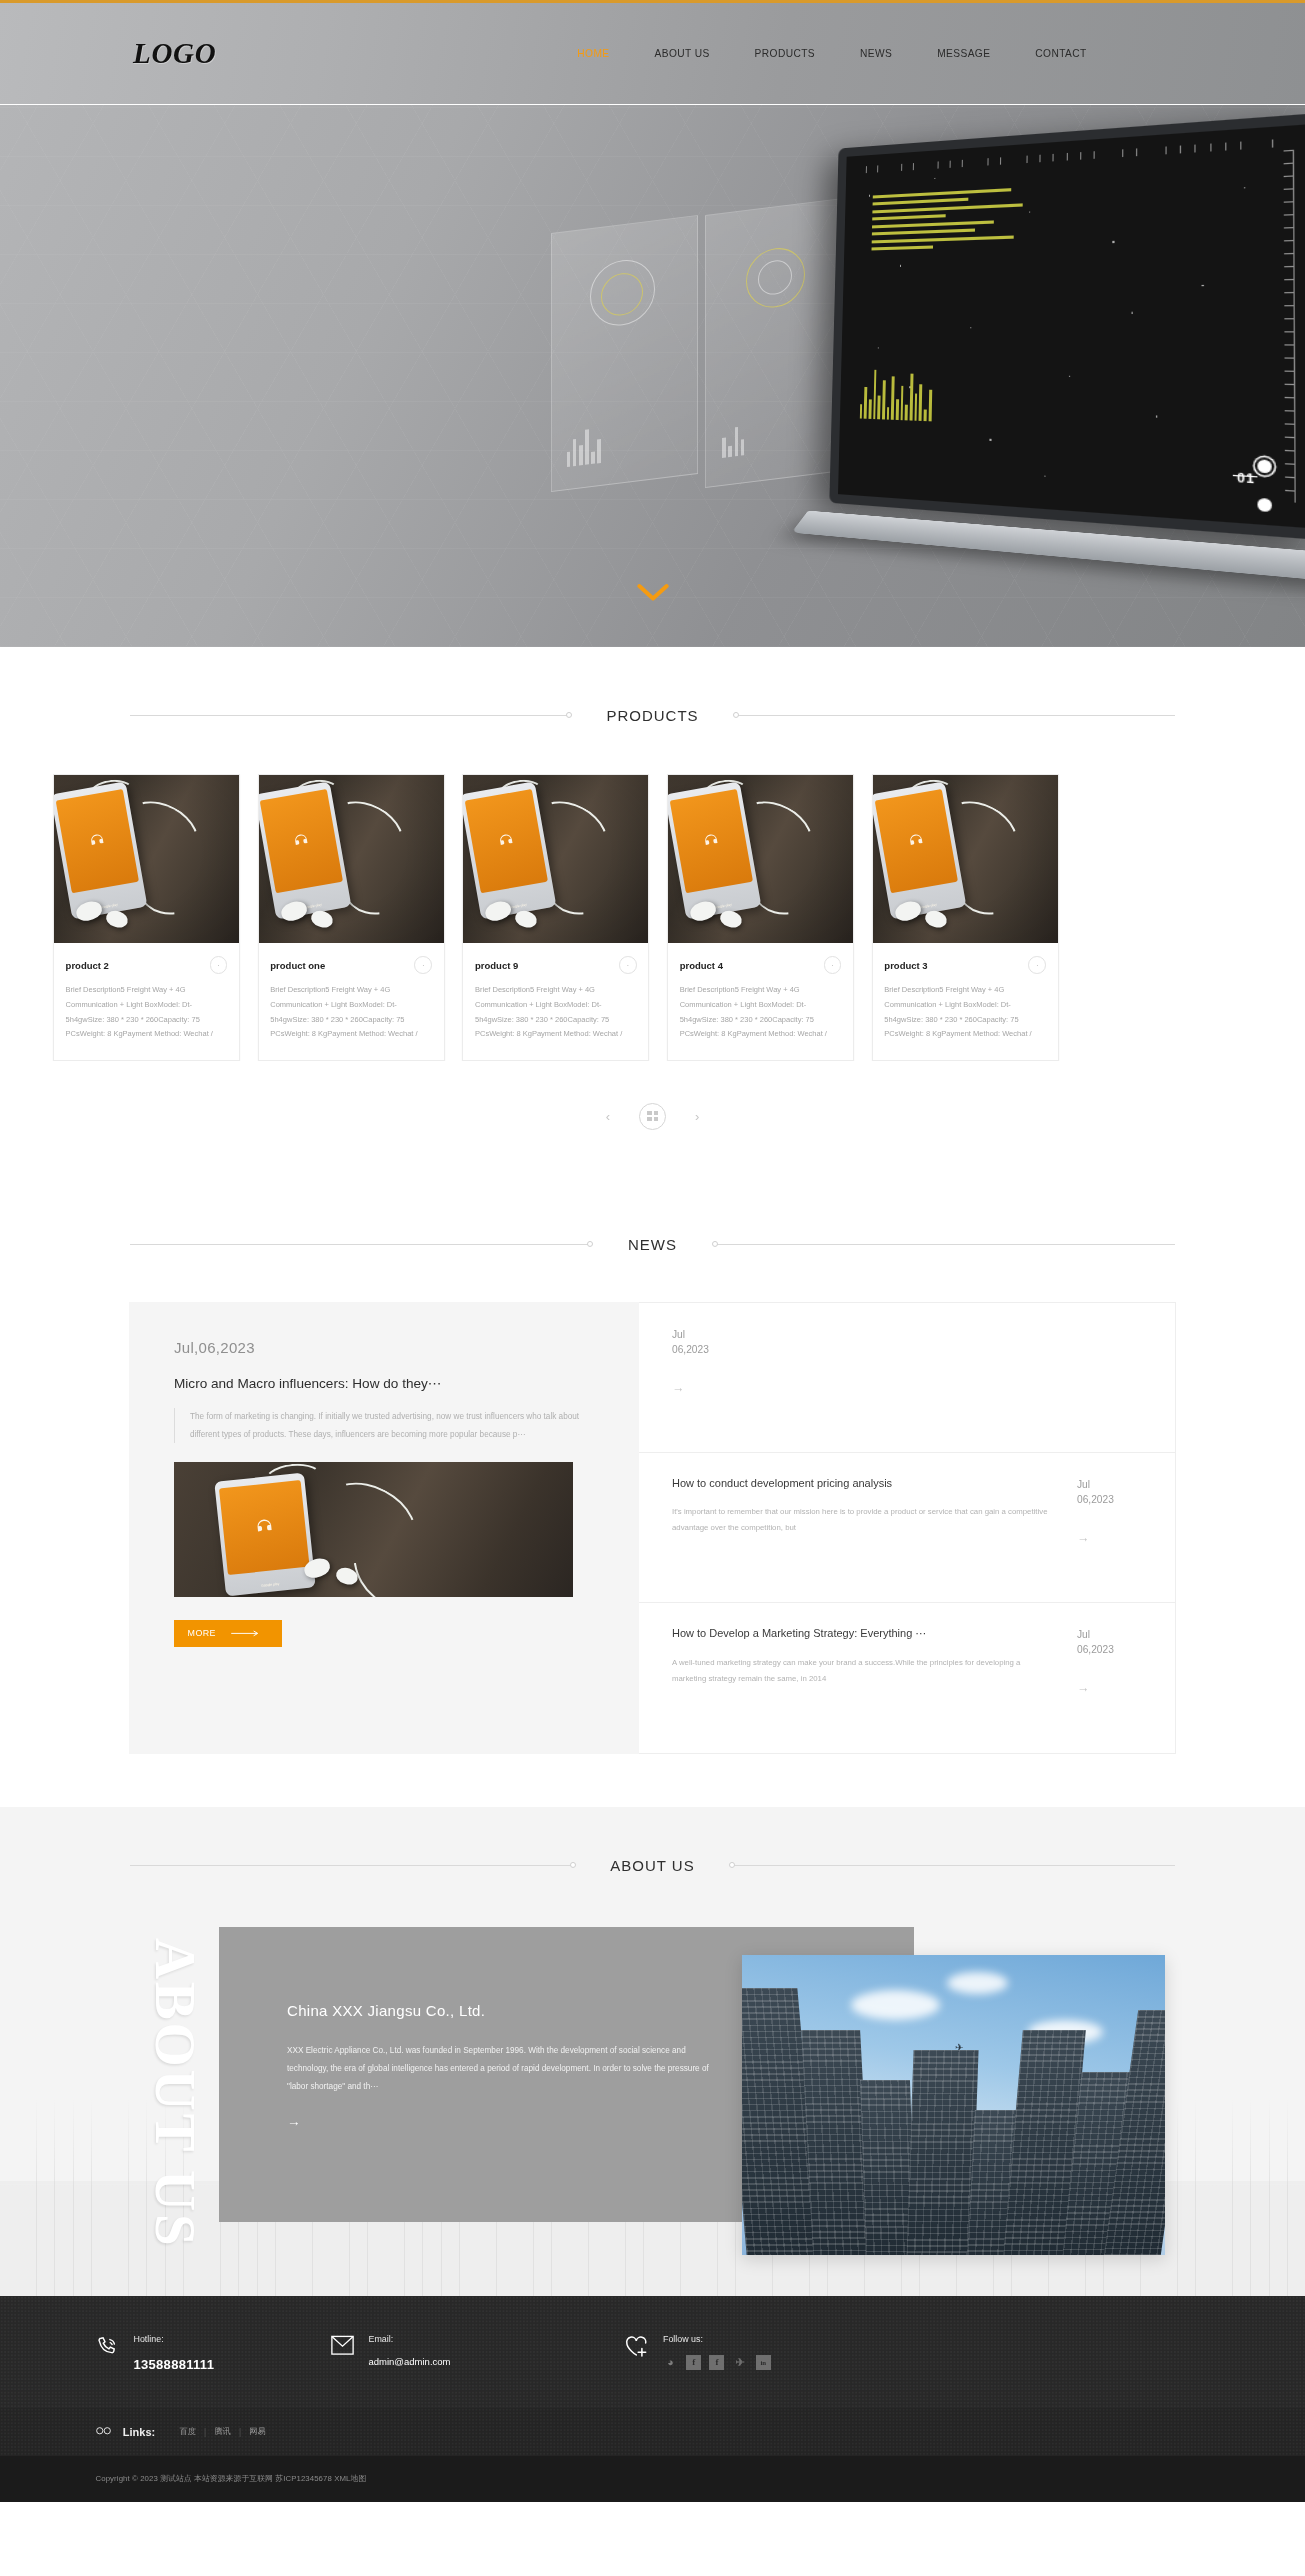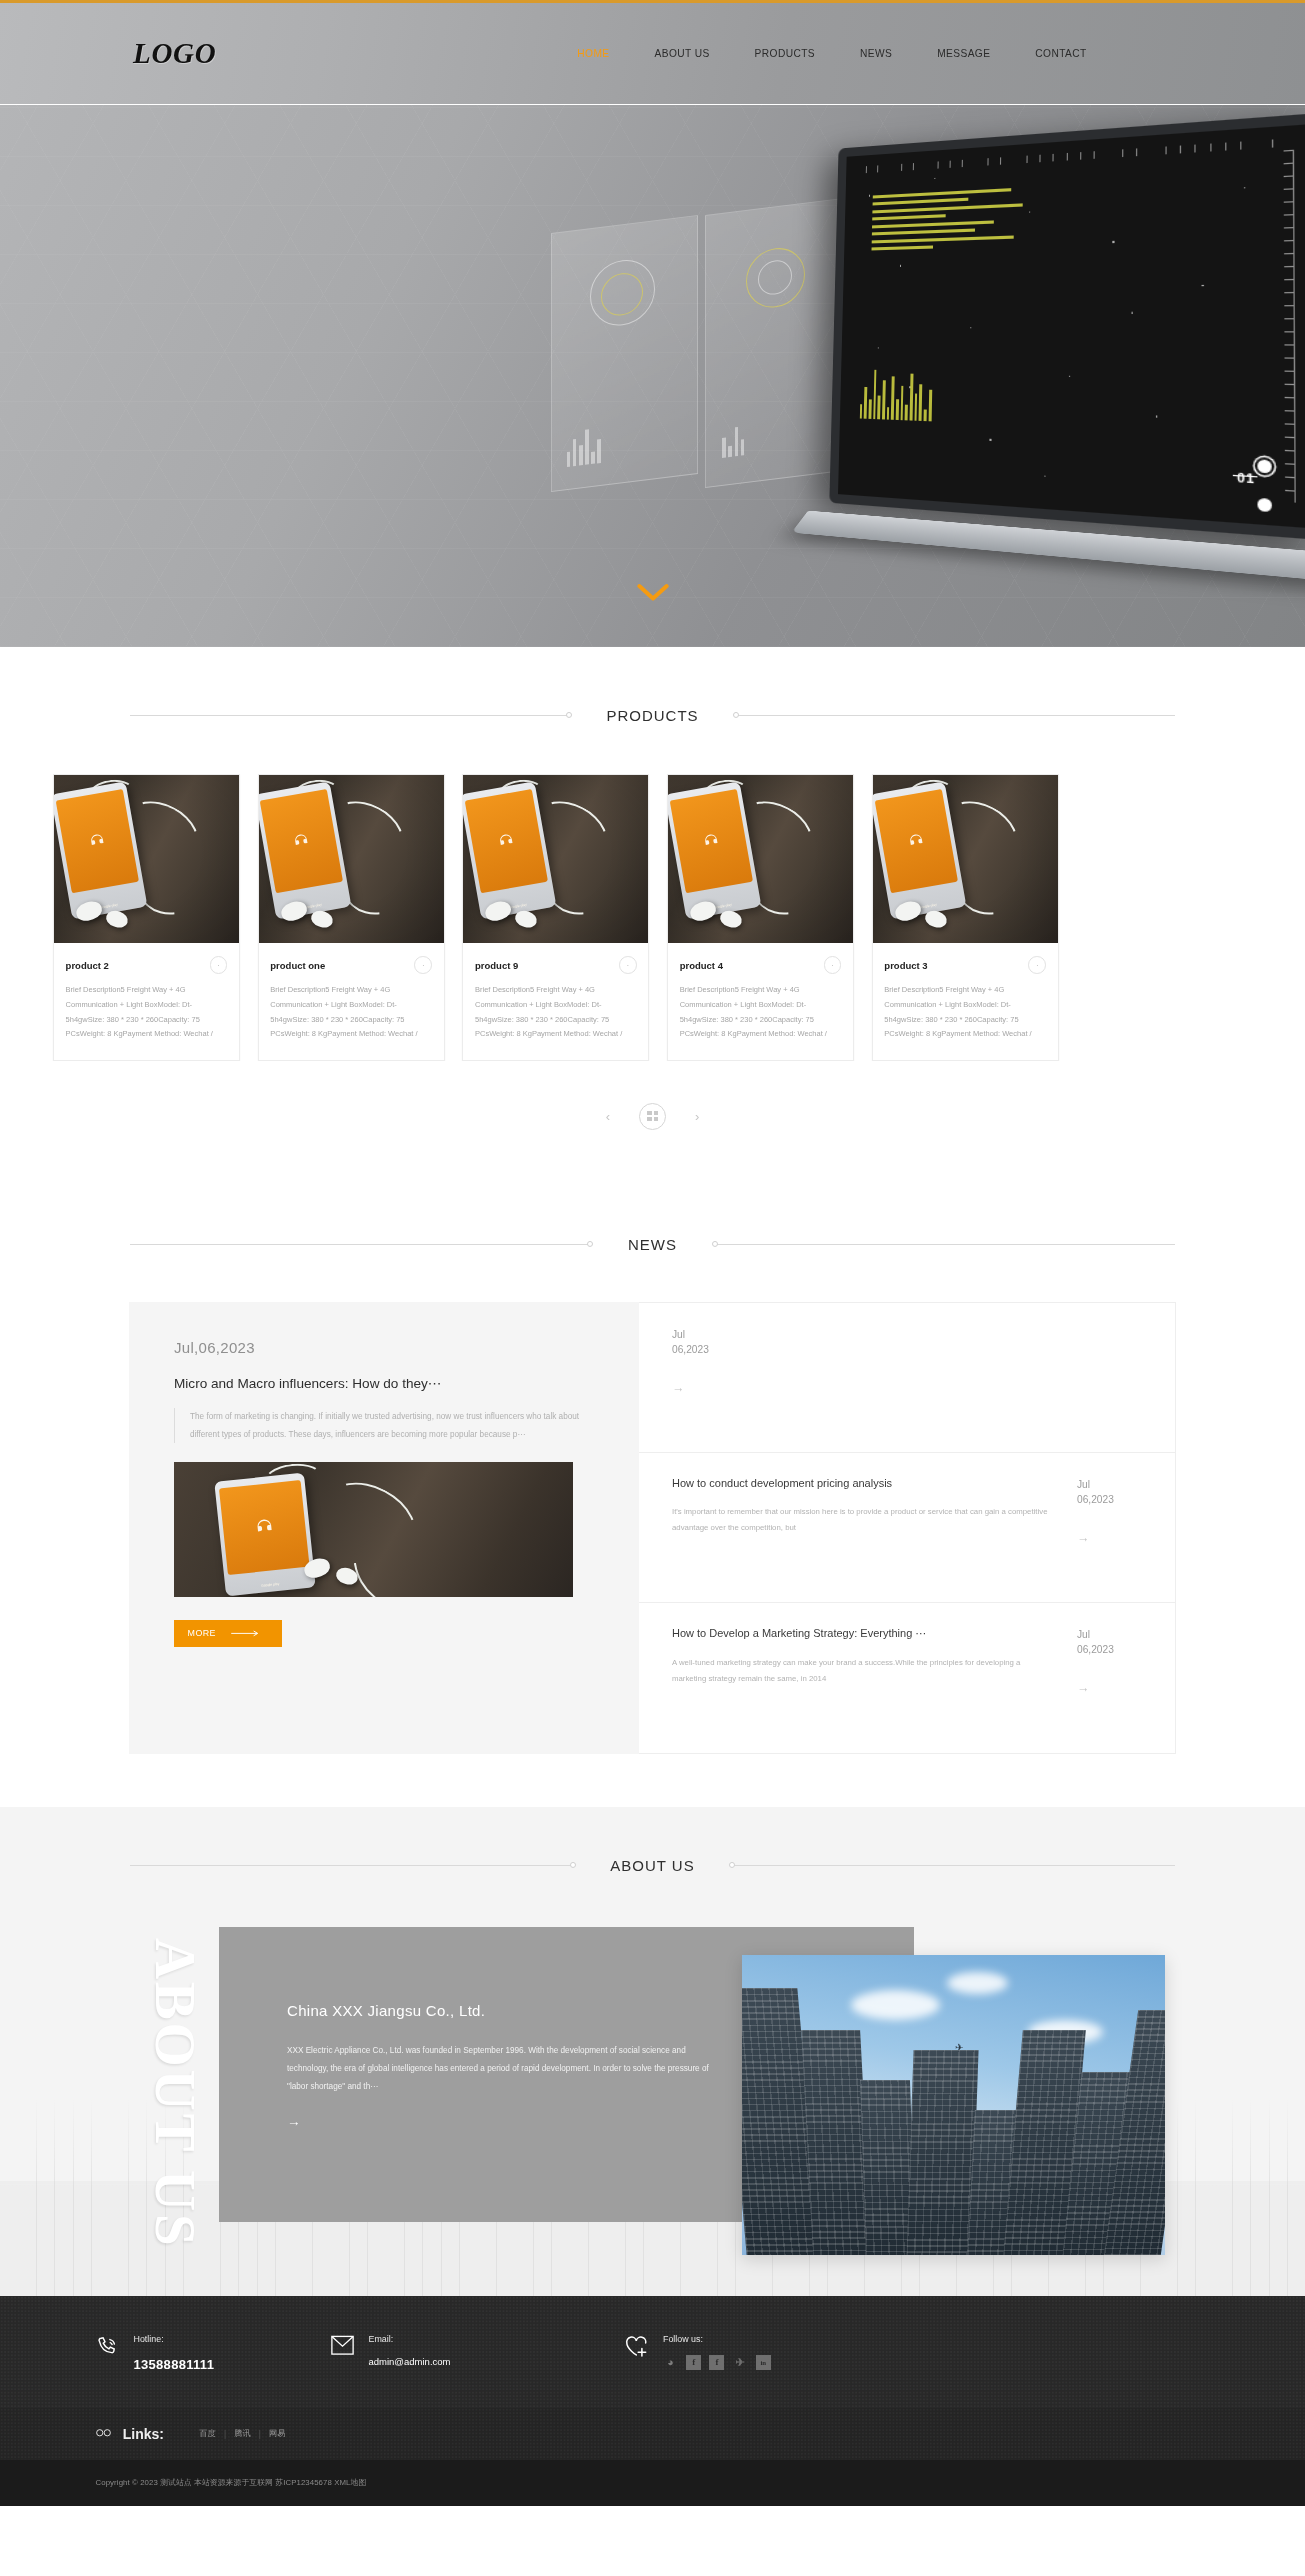--- a/index.html
+++ b/index.html
@@ -348,22 +348,22 @@
     font-family:"Liberation Serif", serif;
   }
   .soc.round { background:transparent; color:#7d7d7d; font-size:11px; }
   .soc.tw { background:transparent; color:#6f6f6f; font-size:11px; }
   .footer-links {
     background:#242424; padding: 17.7px 0;
     background-image: radial-gradient(rgba(255,255,255,.04) 0.7px, transparent 0.7px);
     background-size: 3.4px 3.4px;
   }
   .fl-inner { width:1190px; margin:0 auto; padding-left:38px; display:flex; align-items:center; gap:12.3px; }
-  .fl-label { color:#efefef; font-size:14px; font-weight:bold; }
-  .fl-items { display:flex; align-items:flex-end; gap:8.2px; margin-left: 23px; }
+  .fl-label { color:#efefef; font-size:11px; font-weight:bold; }
+  .fl-items { display:flex; align-items:flex-end; gap:8.2px; margin-left: 12px; }
   .fl-items a { color:#9a9a9a; font-size:8.2px; text-decoration:none; cursor:pointer; }
   .fl-sep { color:#555; font-size:8.2px; }
   .footer-copy { background:#1b1b1b; padding: 17.7px 0; }
   .fc-inner { width:1190px; margin:0 auto; padding-left:38px; color:#8a8a8a; font-size:7.8px; letter-spacing:0.1px; }
 </style>
 </head>
 <body>
 
 <div class="topbar-accent"></div>
 

